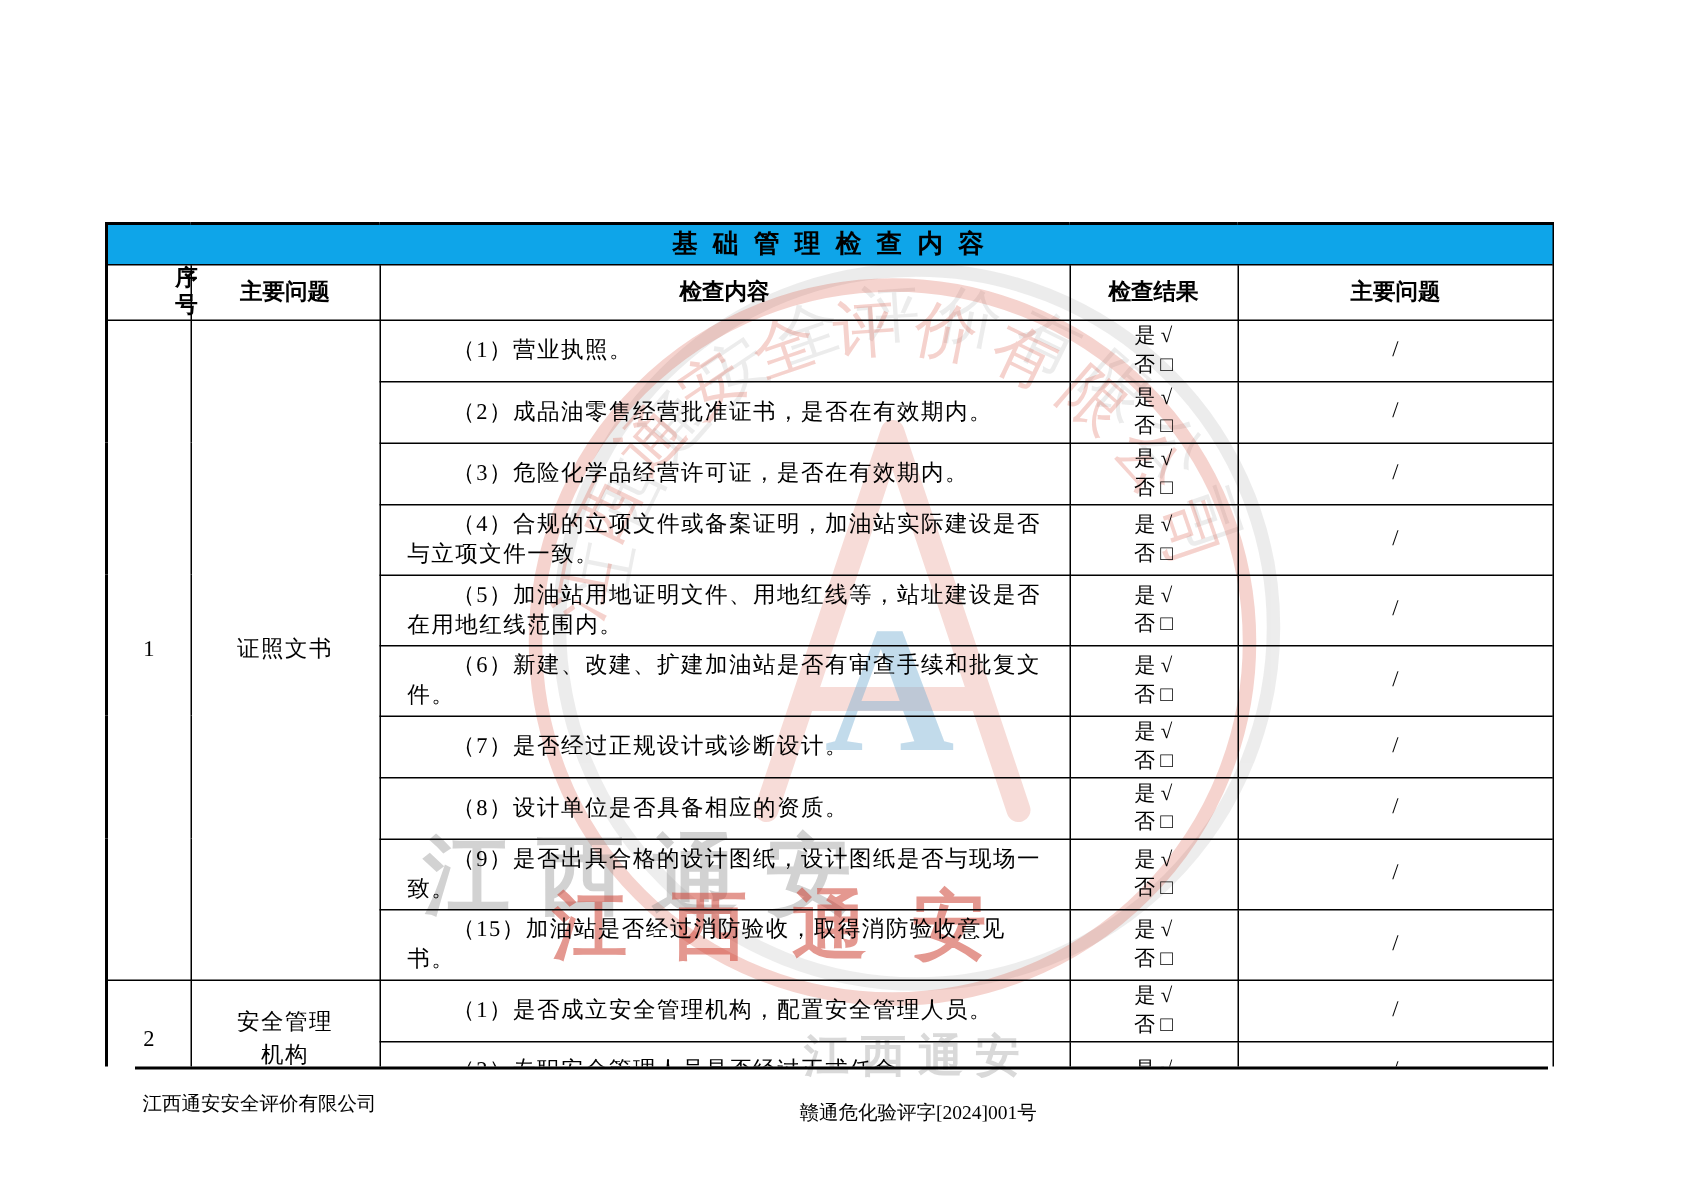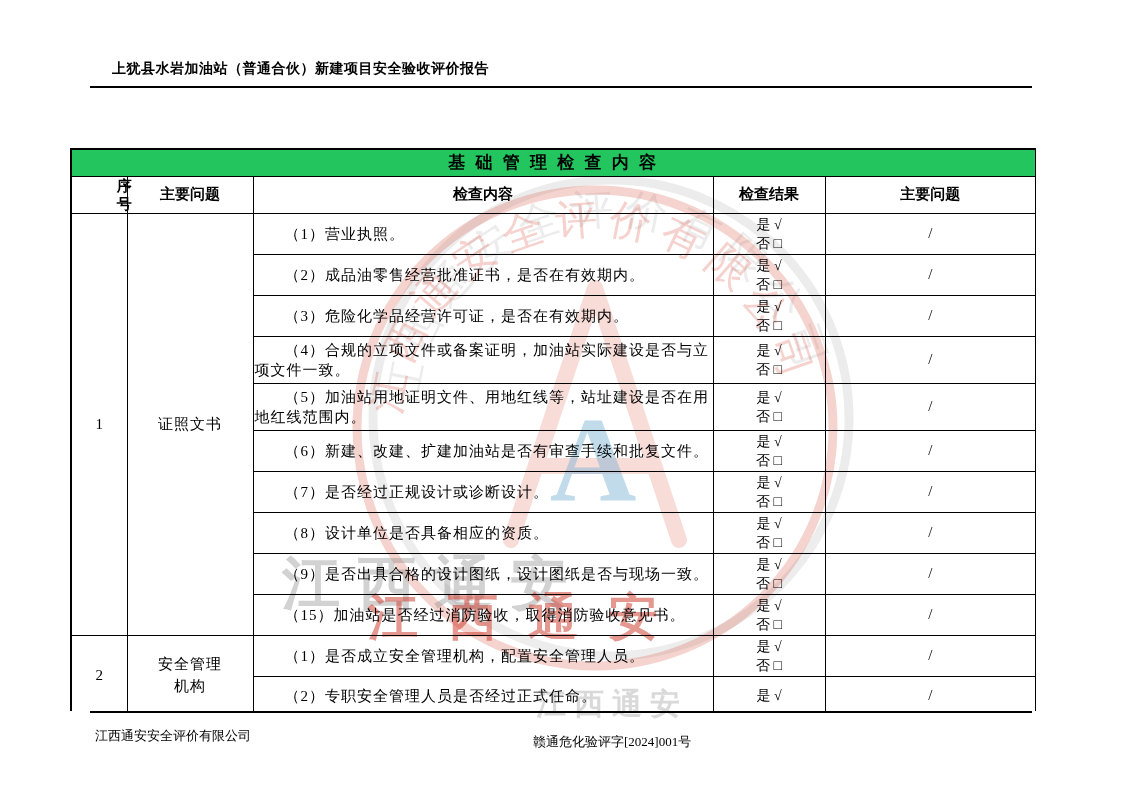--- a/index.html
+++ b/index.html
@@ -26,30 +26,30 @@
   }
 
   
   .table-wrap {
     position:absolute; left:70px; top:148px; width:966px; height:563px;
     overflow:hidden; z-index:2;
   }
   table { width:965px; border-collapse:collapse; table-layout:fixed; border:2px solid #000; background:transparent; }
   th, td { border:1px solid #000; background:transparent; }
   .table-title {
-    height:27px; background:#22c55e;
+    height:27px; background:#0ea5e9;
     font-size:17px; font-weight:bold; letter-spacing:3px; text-align:center;
   }
   .header-row th { height:37px; font-size:15px; font-weight:bold; text-align:center; vertical-align:middle; }
   .wrap-vert { display:inline-block; width:1.1em; word-break:break-all; line-height:18px;margin-left:44px; }
 
   td { height:40px; vertical-align:middle; }
   .cell-no { text-align:center; font-size:15px; }
   .cell-project { text-align:center; font-size:15px; letter-spacing:1px; line-height:22px; padding:0 28px; }
-  .cell-content { padding:3px 1px; }
+  .cell-content { padding:3px 18px; }
   .cell-content p { font-size:15px; line-height:20px; text-indent:2em; letter-spacing:1px; }
   .cell-result { text-align:center; font-size:14px; line-height:19px; padding:1px 0; }
   .cell-problem { text-align:center; font-size:15px; }
 
   
   .doc-footer {
     position:absolute; left:90px; top:711px; width:942px; height:30px;
     border-top:2px solid #000; z-index:2;
   }
   .footer-left { position:absolute; left:5px; top:14px; font-size:13px; }
@@ -92,23 +92,20 @@
         <textPath href="#arcTop" startOffset="2%">江西通安全评价有限公司</textPath>
       </text>
       <path d="M 280,140 L 196,392 M 280,140 L 364,392 M 226,318 L 334,318" stroke-width="16" stroke-linecap="round" fill="none" opacity="0.20" stroke="#d94f3d"></path>
       <text x="278" y="352" text-anchor="middle" font-size="120" font-weight="bold" opacity="0.45" fill="#7ab1d4">A</text>
     </svg>
     <div class="wm-brand-gray">江西通安</div>
     <div class="wm-brand-red">江西通安</div>
     <div class="wm-footer-ghost">江西通安</div>
   </div>
 
-  <div class="doc-header">
-    <div class="doc-header-title">上犹县水岩加油站（普通合伙）新建项目安全验收评价报告</div>
-  </div>
 
 
   <div class="table-wrap">
     <table>
       <colgroup>
         <col style="width:56px">
           <col style="width:126px">
           <col style="width:460px">
           <col style="width:112px">
           <col style="width:211px">

